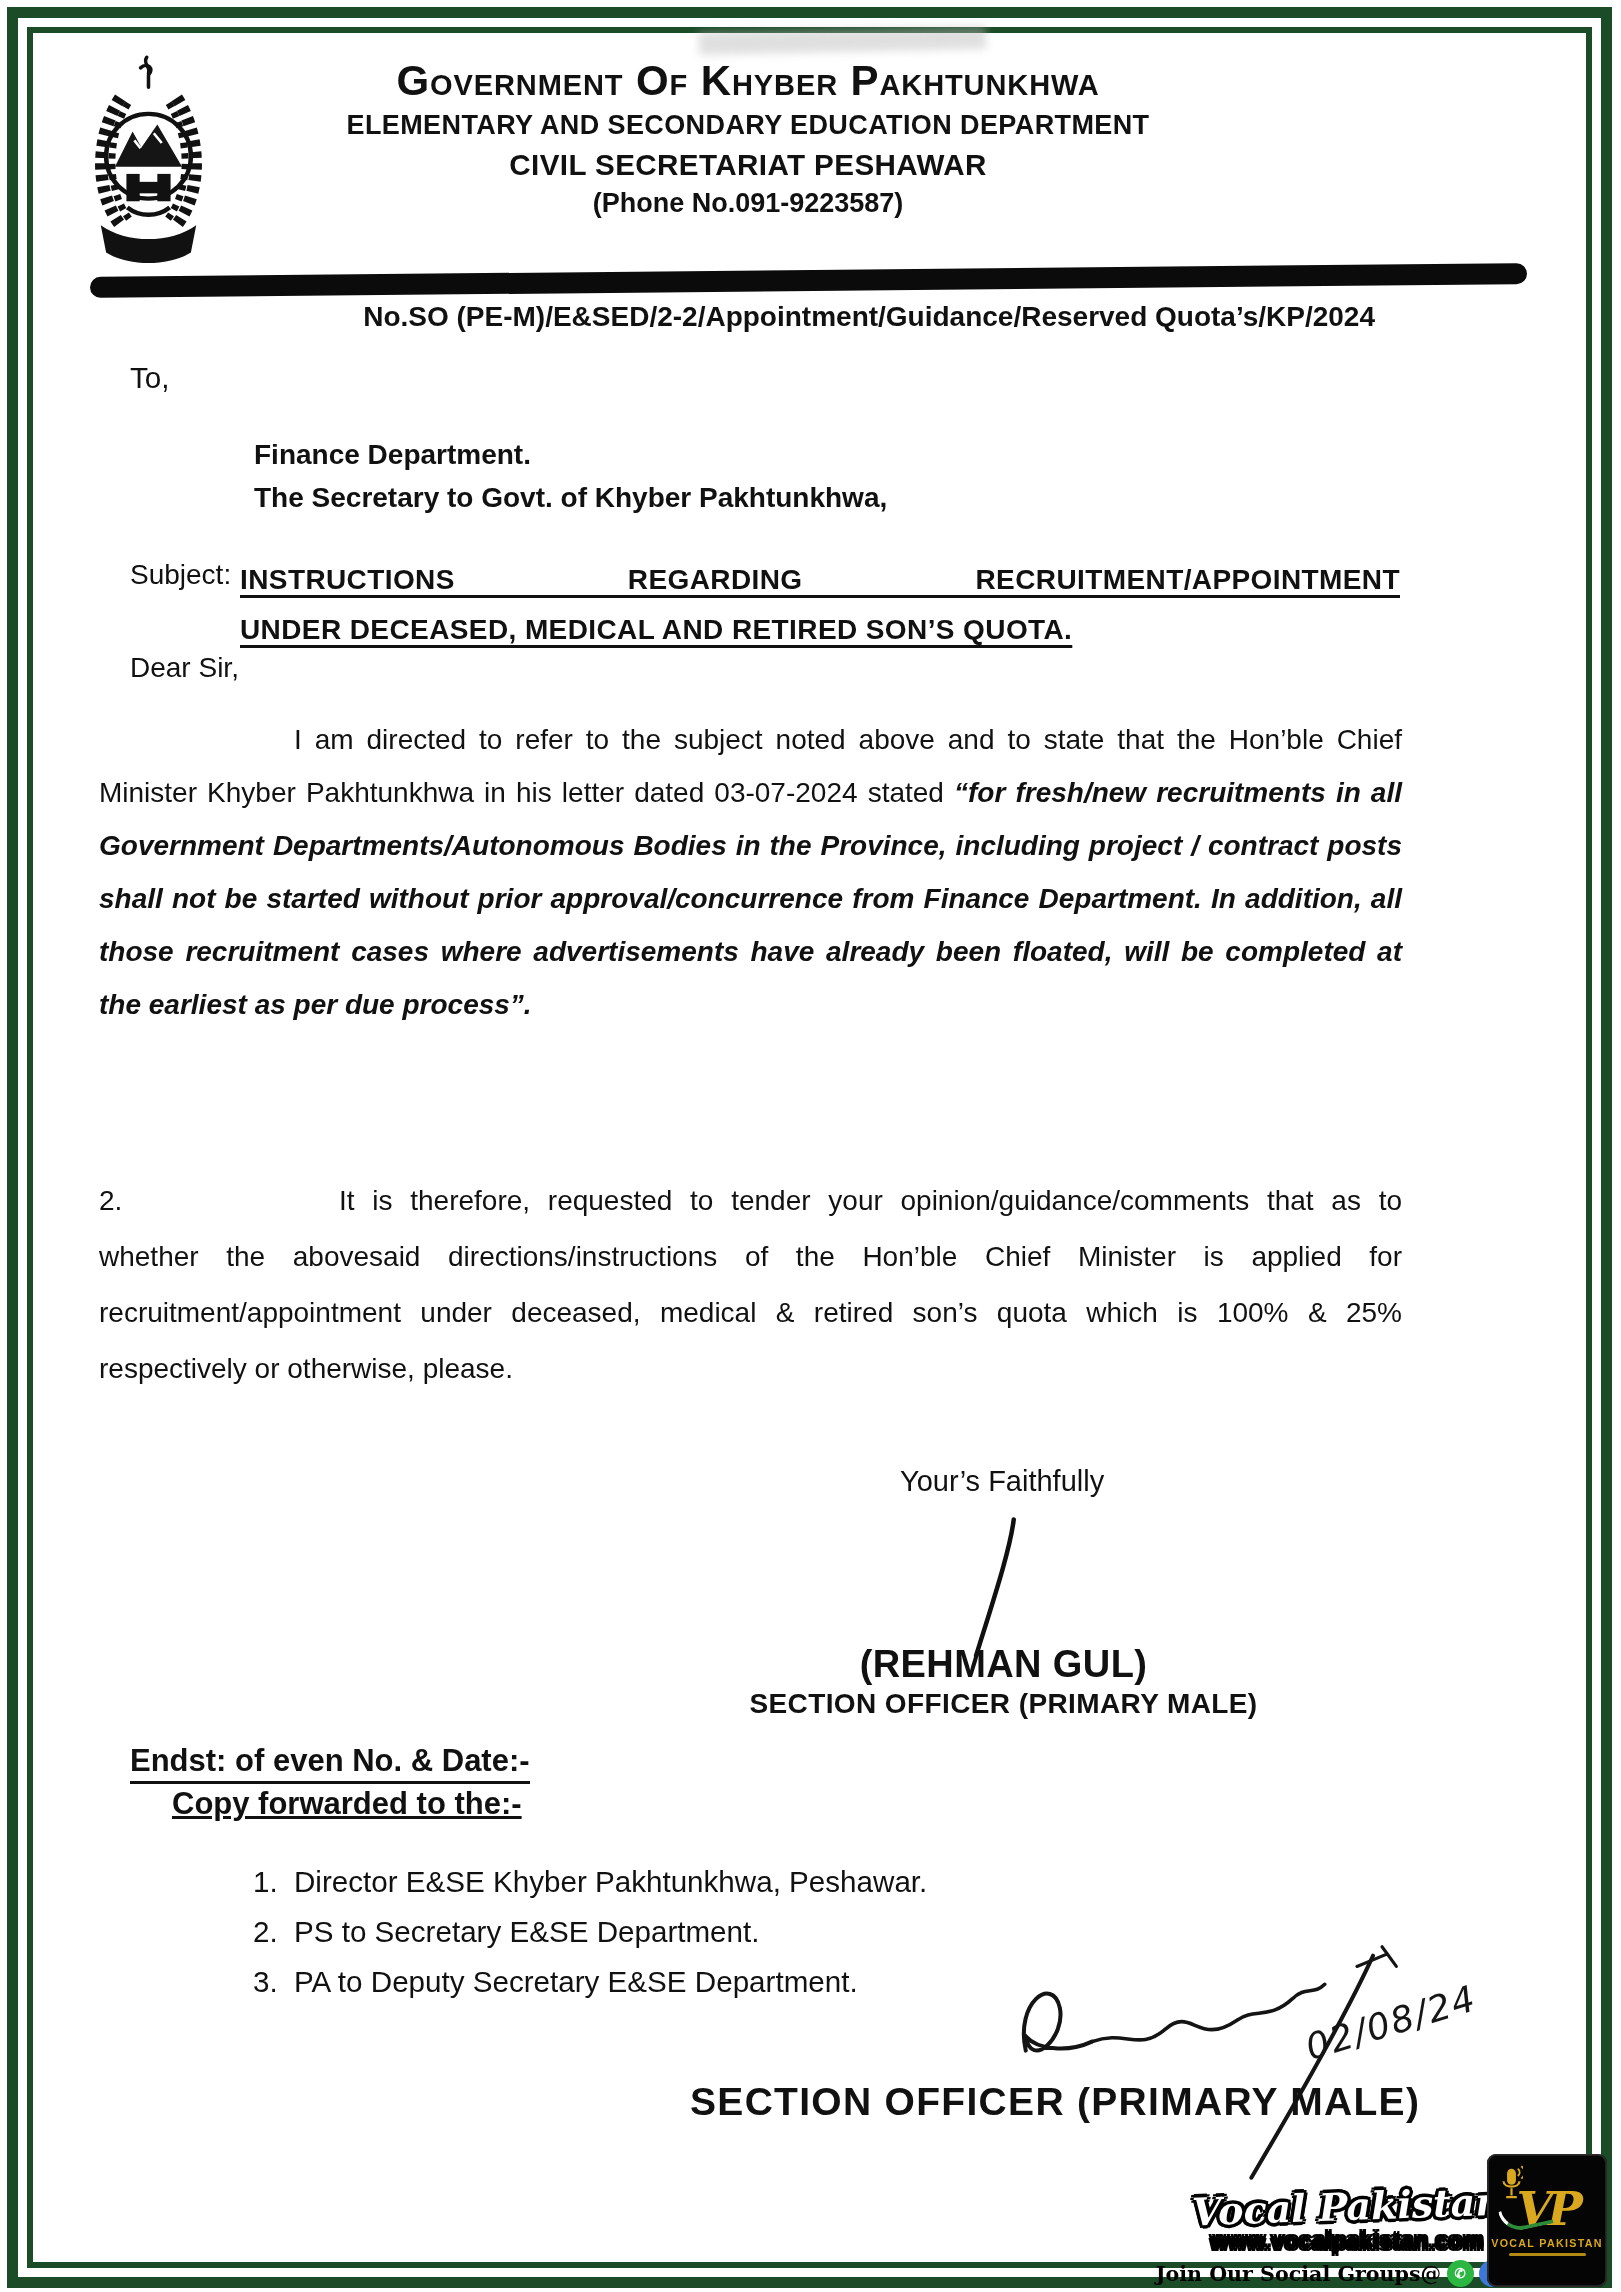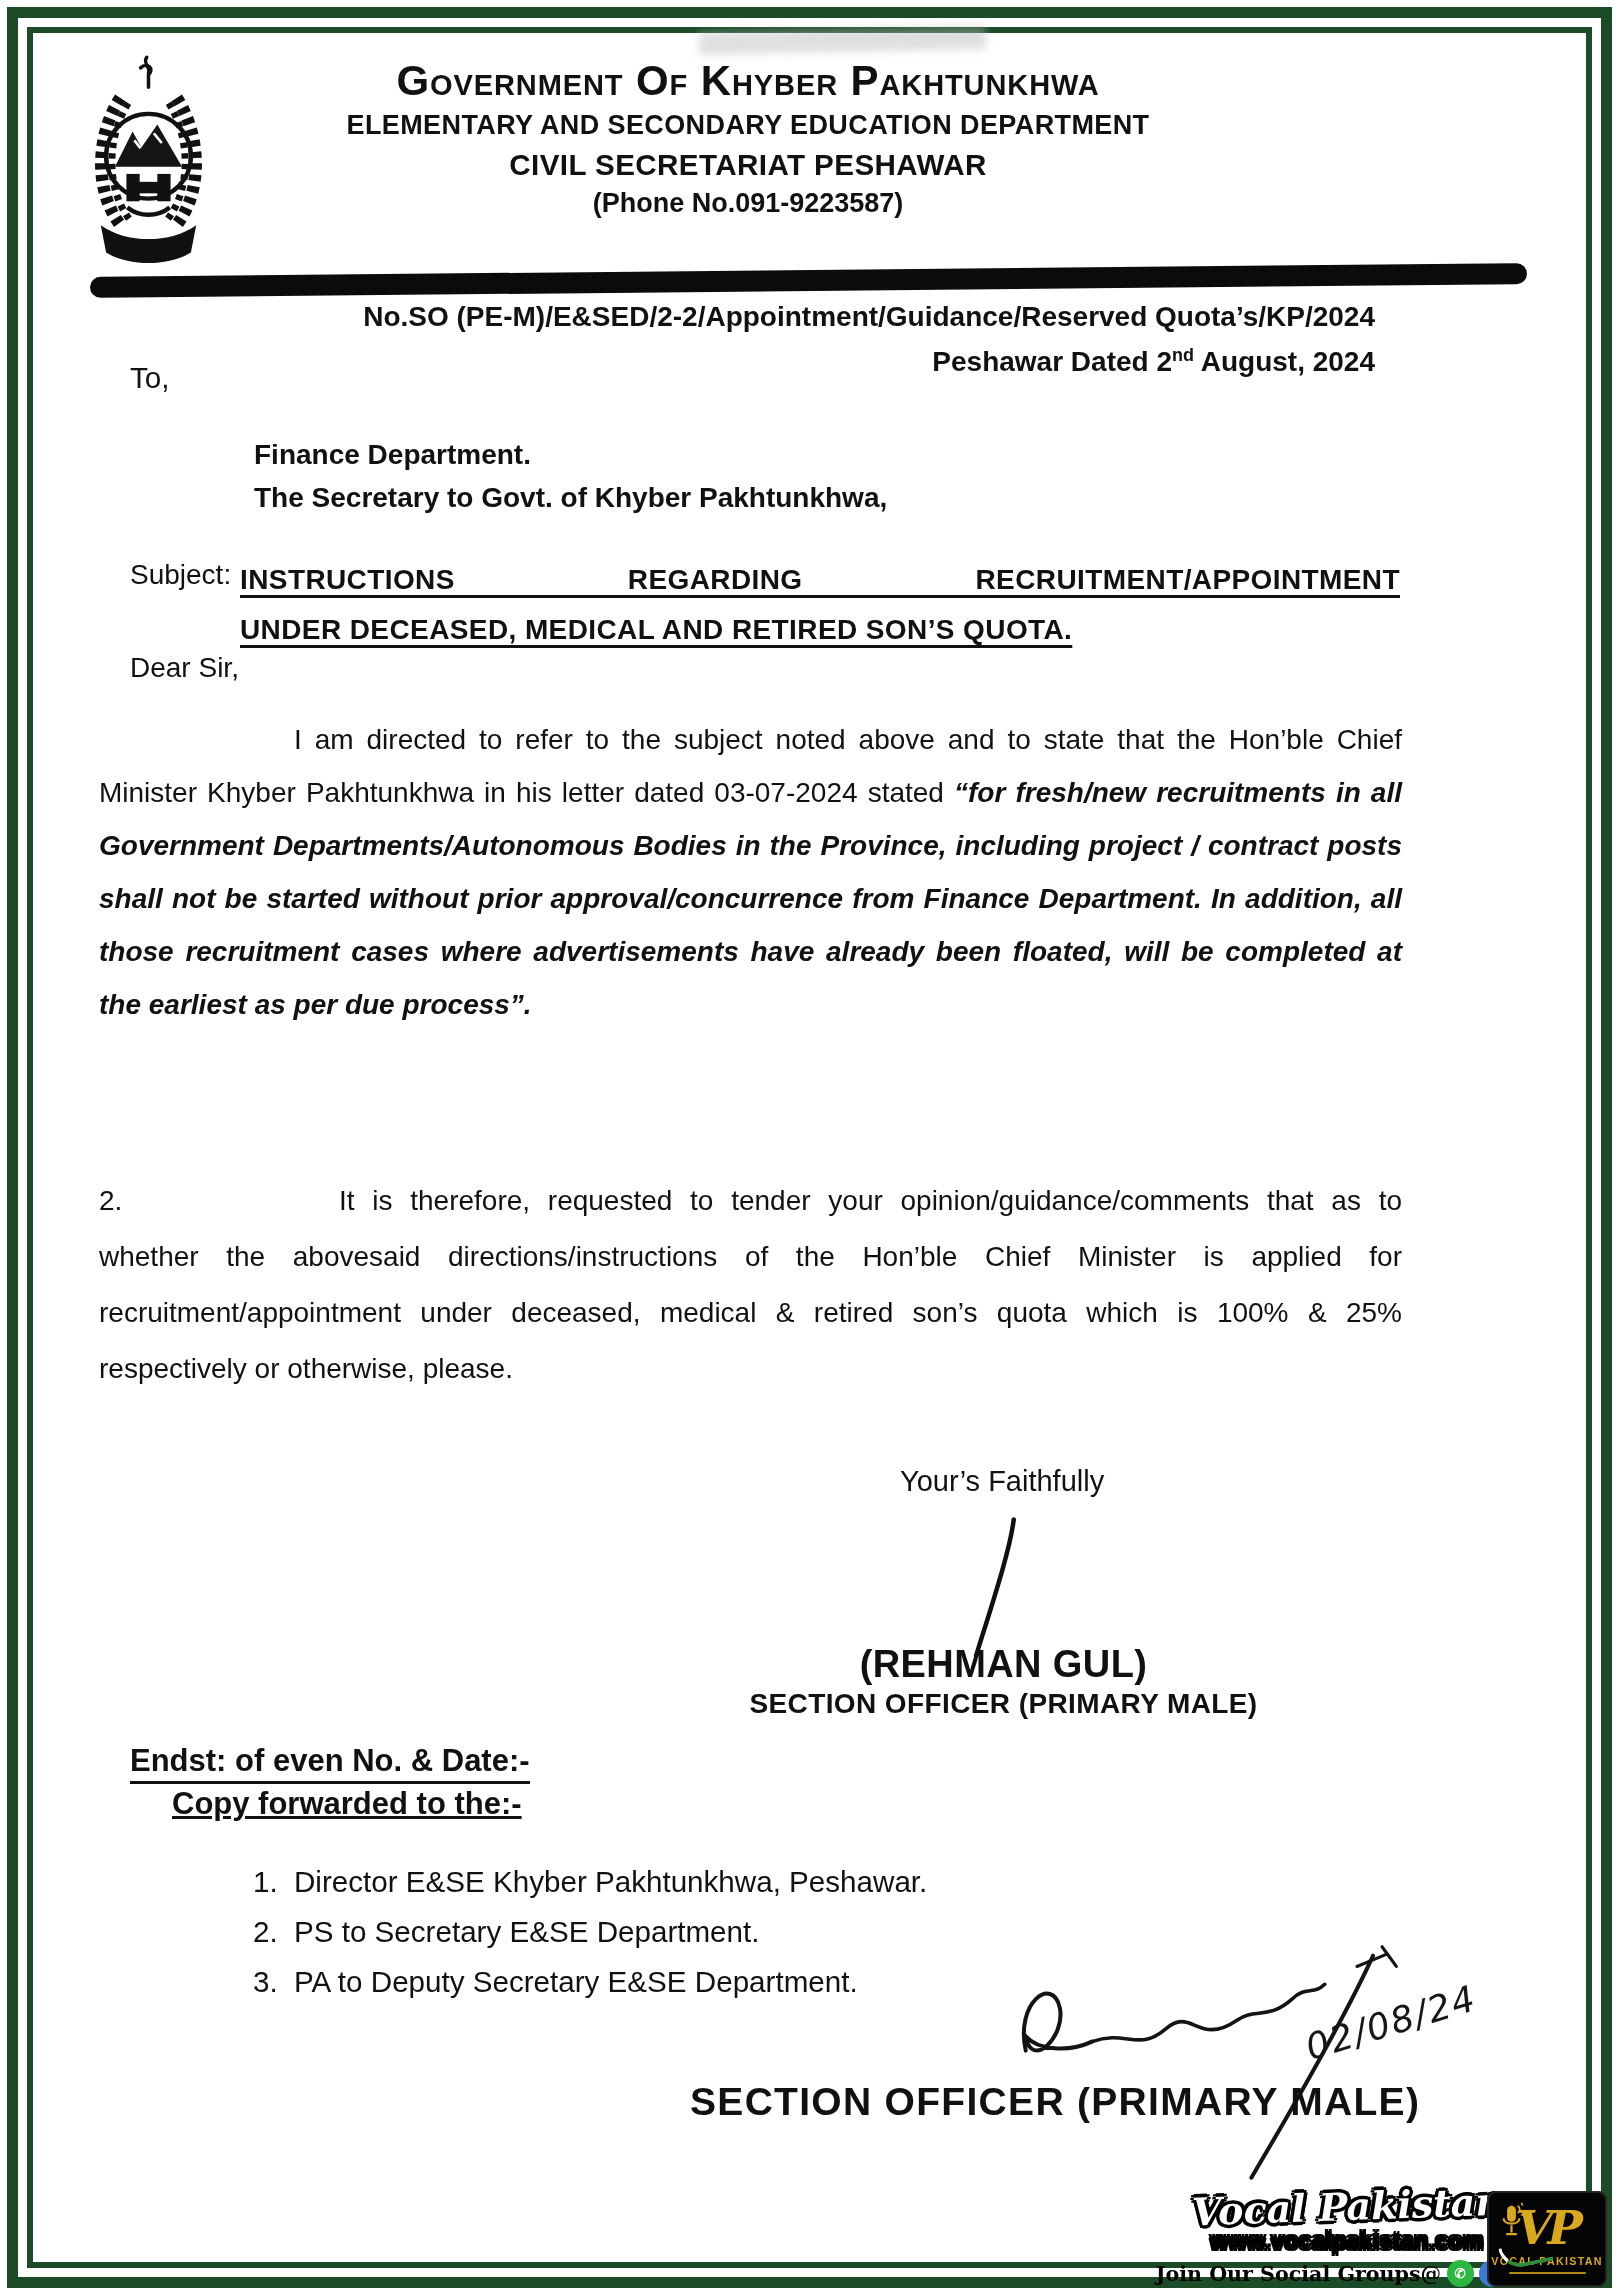--- a/index.html
+++ b/index.html
@@ -63,21 +63,21 @@
   .wm-text{width:262px;display:flex;flex-direction:column;align-items:center;}
   .wm-brand{font-family:"DejaVu Serif",serif;font-style:italic;font-weight:700;font-size:38px;line-height:41px;color:#fff;transform:rotate(-2deg);white-space:nowrap;
     text-shadow:-2.7px -2.7px 0 #000,2.7px -2.7px 0 #000,-2.7px 2.7px 0 #000,2.7px 2.7px 0 #000,0 3.6px 0 #000,3.6px 0 0 #000,-3.6px 0 0 #000,0 -3.6px 0 #000;}
   .wm-url{font-weight:700;font-size:23px;line-height:29px;color:#000000;letter-spacing:0.4px;white-space:nowrap;
     text-shadow:-1.8px -1.8px 0 #000,1.8px -1.8px 0 #000,-1.8px 1.8px 0 #000,1.8px 1.8px 0 #000;}
   .wm-social{font-family:"DejaVu Serif",serif;font-weight:700;font-size:20.6px;color:#000;display:flex;align-items:center;gap:5.4px;margin-top:3.6px;white-space:nowrap;}
   .sicon{display:inline-flex;align-items:center;justify-content:center;width:27px;height:27px;border-radius:50%;color:#fff;font-family:"Liberation Sans",sans-serif;font-weight:700;font-size:13.4px;}
   .wa{background:#2bb741;}
   .fb{background:#3b78d8;font-family:"DejaVu Serif",serif;font-size:18px;}
   .li{background:#2f7fc1;font-size:11.6px;}
-  .wm-logo{width:120px;height:96px;background:#050505;border-radius:9px;display:flex;flex-direction:column;align-items:center;justify-content:center;position:relative;box-shadow:0 0 0 1.8px #2a2a2a inset;}
+  .wm-logo{width:120px;height:133px;background:#050505;border-radius:9px;display:flex;flex-direction:column;align-items:center;justify-content:center;position:relative;box-shadow:0 0 0 1.8px #2a2a2a inset;}
   .wm-vp{font-family:"DejaVu Serif",serif;font-style:italic;font-weight:700;font-size:47px;line-height:48px;color:#d9a81e;letter-spacing:-5.4px;}
   .wm-swoosh{position:absolute;top:52px;left:12.5px;width:52px;height:23px;border-bottom:4.5px solid #2e8b3a;border-left:3.6px solid #fff;border-radius:0 0 0 36px;transform:rotate(-12deg);}
   .wm-mic{position:absolute;top:10.7px;left:12.5px;}
   .wm-logoname{font-size:10.7px;font-weight:700;color:#d9a81e;letter-spacing:1.3px;margin-top:3.6px;white-space:nowrap;}
   .wm-logoline{width:77px;height:2.7px;background:#b38a14;margin-top:4.5px;border-radius:1.8px;}
 </style>
 </head>
 <body>
 
 <div class="page" style="--bdr:#1c4b27">
@@ -105,21 +105,20 @@
   <div class="hdr">
     <div class="hdr-org">Government Of Khyber Pakhtunkhwa</div>
     <div class="hdr-dept">ELEMENTARY AND SECONDARY EDUCATION DEPARTMENT</div>
     <div class="hdr-office">CIVIL SECRETARIAT PESHAWAR</div>
     <div class="hdr-phone">(Phone No.091-9223587)</div>
   </div>
   <div class="rule"></div>
 
   <div class="refblock">
     <div>No.SO (PE-M)/E&amp;SED/2-2/Appointment/Guidance/Reserved Quota’s/KP/2024</div>
-    <div><span>Peshawar Dated 2</span><sup>nd</sup><span> August, 2024</span></div>
   </div>
 
   <div class="abs to">To,</div>
   <div class="abs addr">
     <div>Finance Department.</div>
     <div>The Secretary to Govt. of Khyber Pakhtunkhwa,</div>
   </div>
 
   <div class="abs subj-label">Subject:</div>
   <div class="abs subj">

